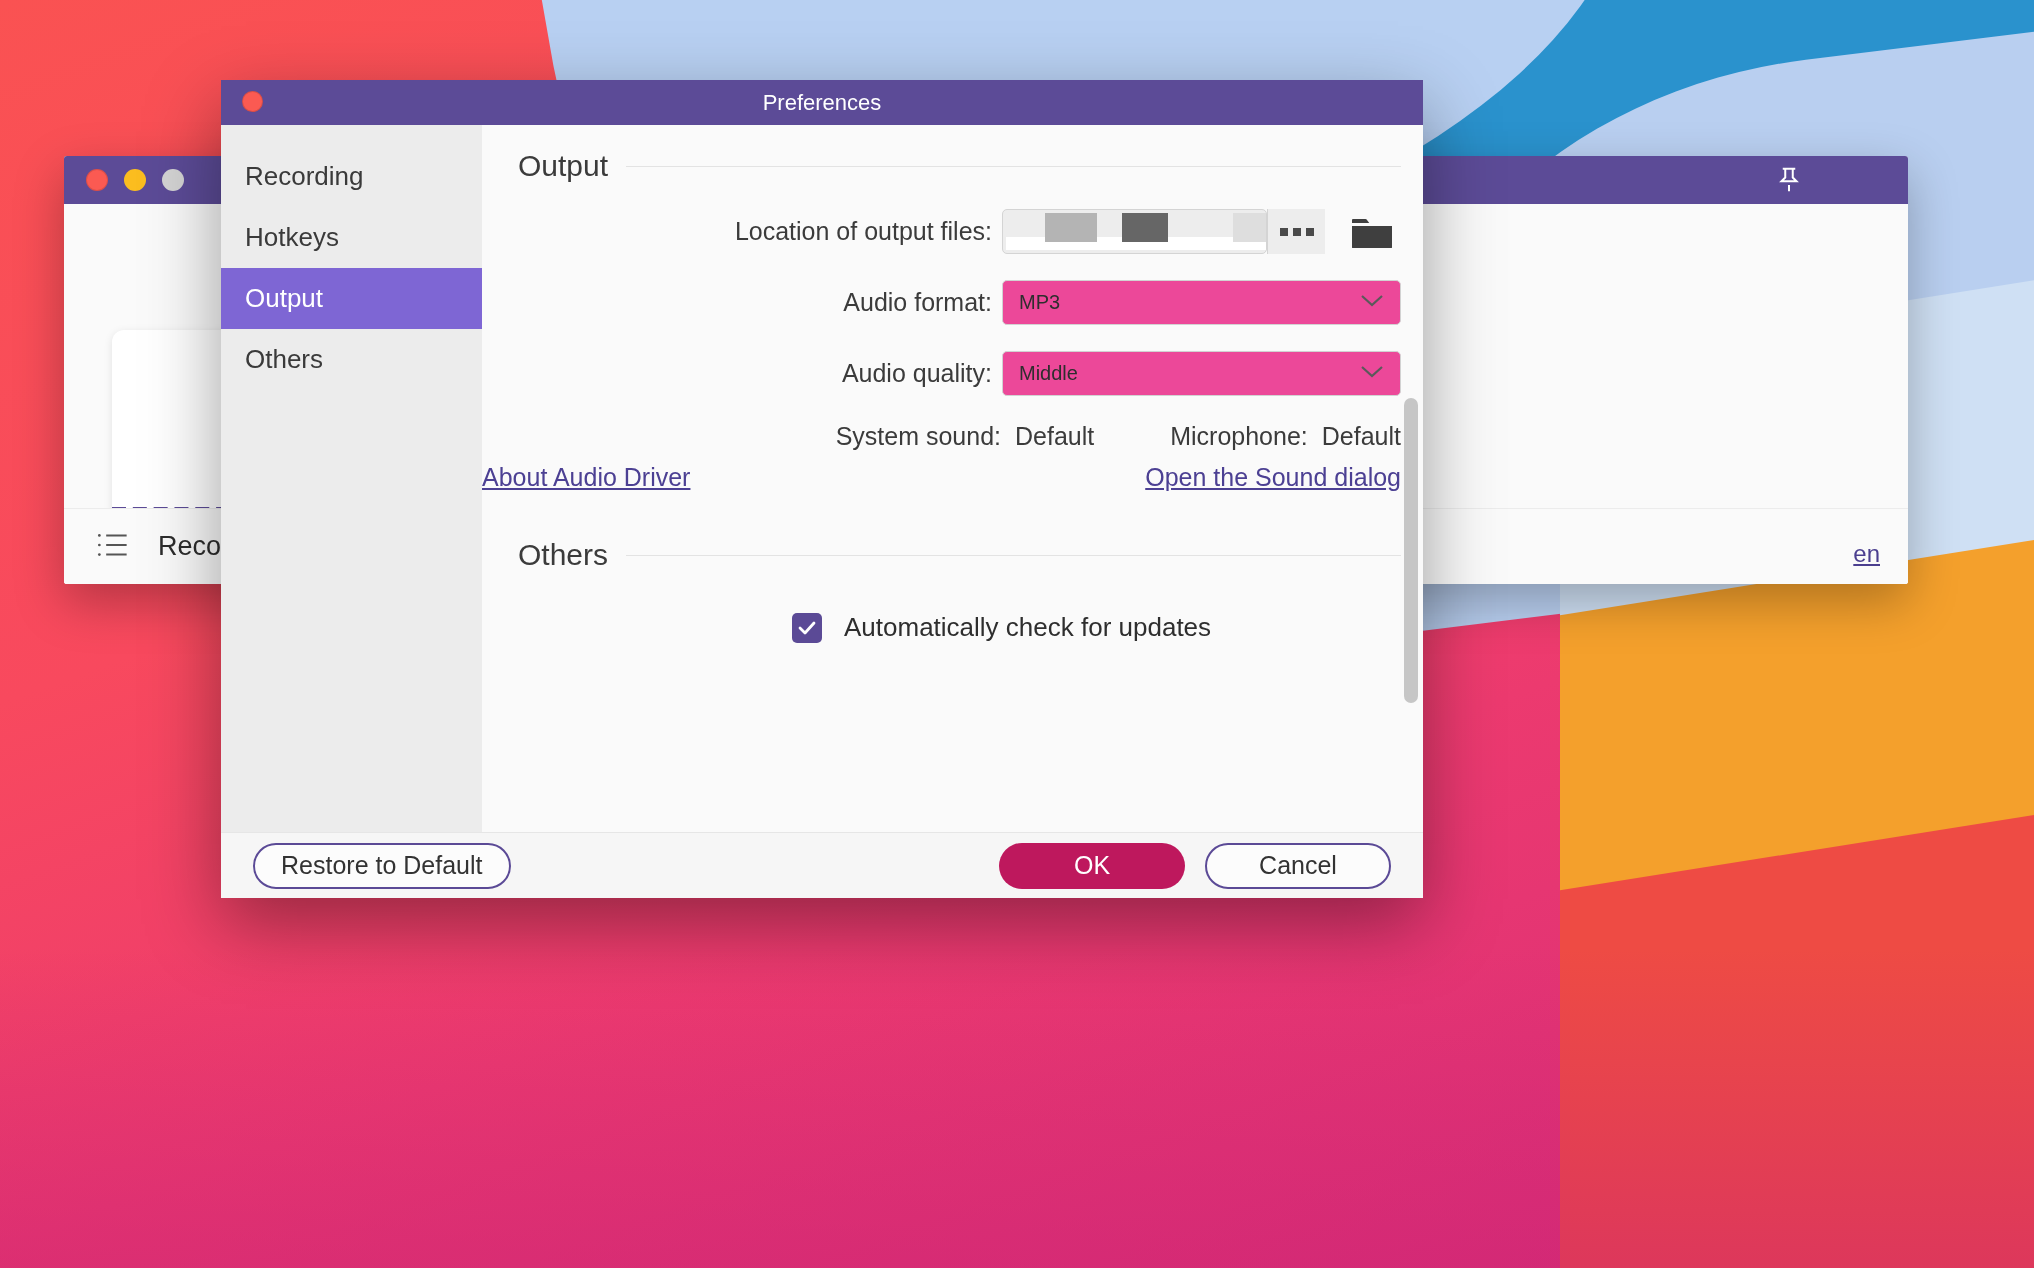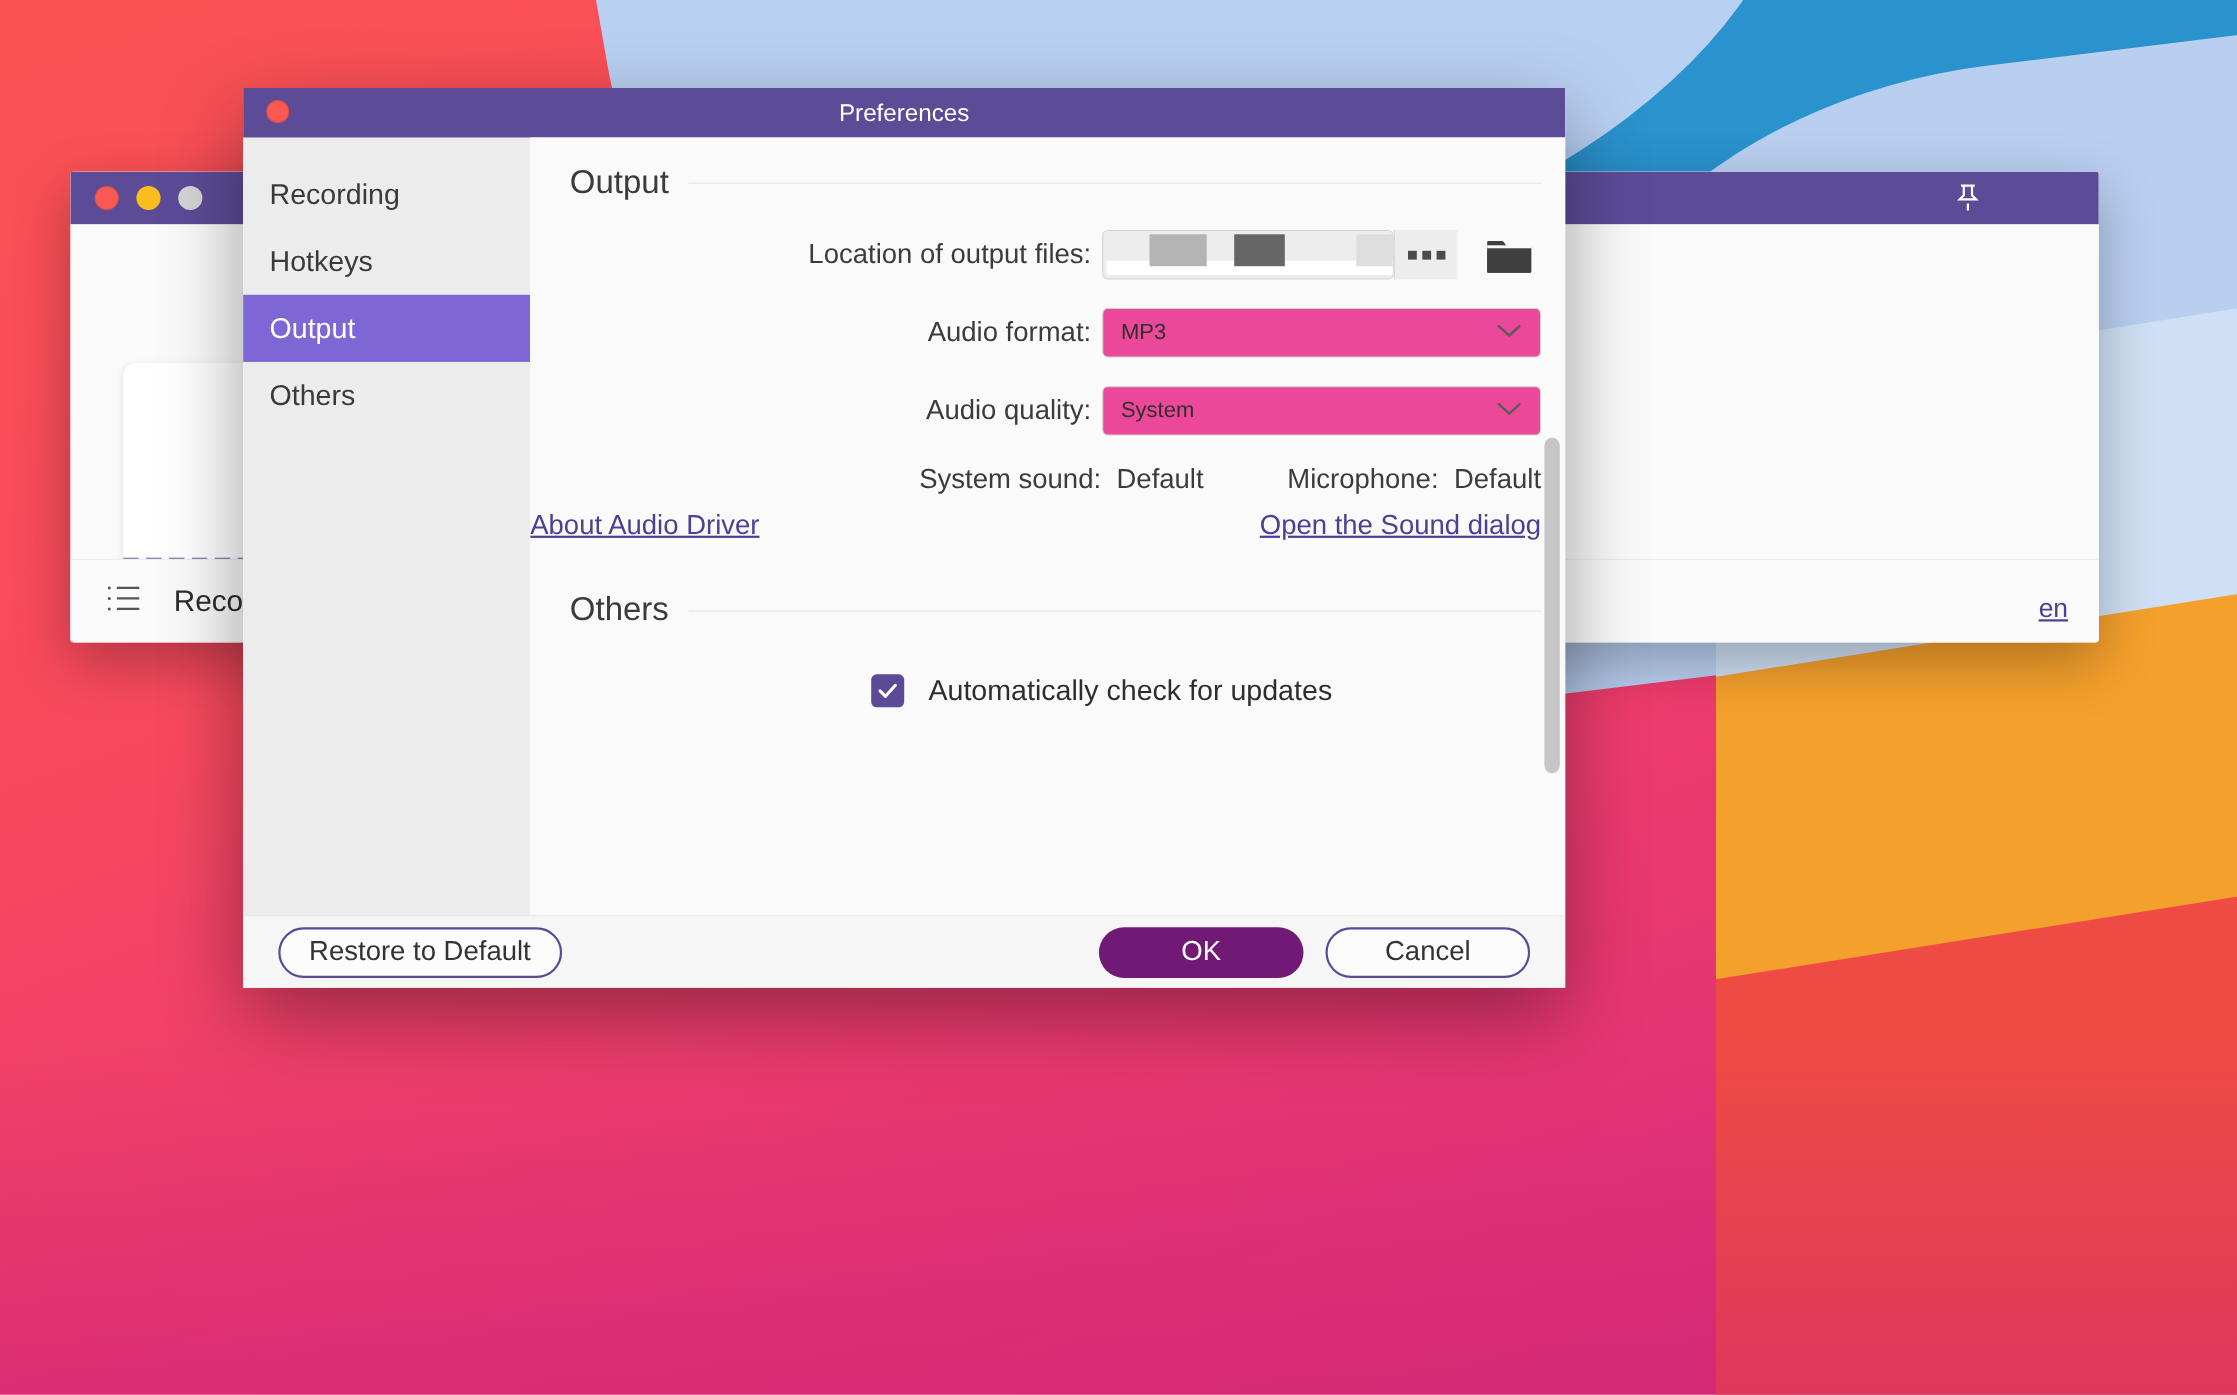--- a/index.html
+++ b/index.html
@@ -446,21 +446,21 @@
   .btn-outline {
     height: 46px;
     padding: 0 26px;
     border: 2px solid #5b4a96;
     background: #fcfcfc;
     color: #333;
   }
   .btn-primary {
     height: 46px;
     width: 186px;
-    background: #701a75;
+    background: #be185d;
     color: #ffffff;
     border: none;
   }
   .footer-right { display: flex; gap: 20px; }
   .btn-cancel { width: 186px; }
 </style>
 </head>
 <body>
 
 <div id="root">
@@ -570,21 +570,21 @@
               <svg width="28" height="18" viewBox="0 0 28 18" fill="none" stroke="#5a5a5a" stroke-width="2.2">
                 <path d="M4 5 L14 14 L24 5"></path>
               </svg>
             </span>
           </div>
         </div>
 
         <div class="field-row">
           <div class="field-label label-sel">Audio quality:</div>
           <div class="select-box">
-            <span>System</span>
+            <span>Middle</span>
             <span>
               <svg width="28" height="18" viewBox="0 0 28 18" fill="none" stroke="#5a5a5a" stroke-width="2.2">
                 <path d="M4 5 L14 14 L24 5"></path>
               </svg>
             </span>
           </div>
         </div>
 
         <div class="info-row">
           <span>System sound:</span>

